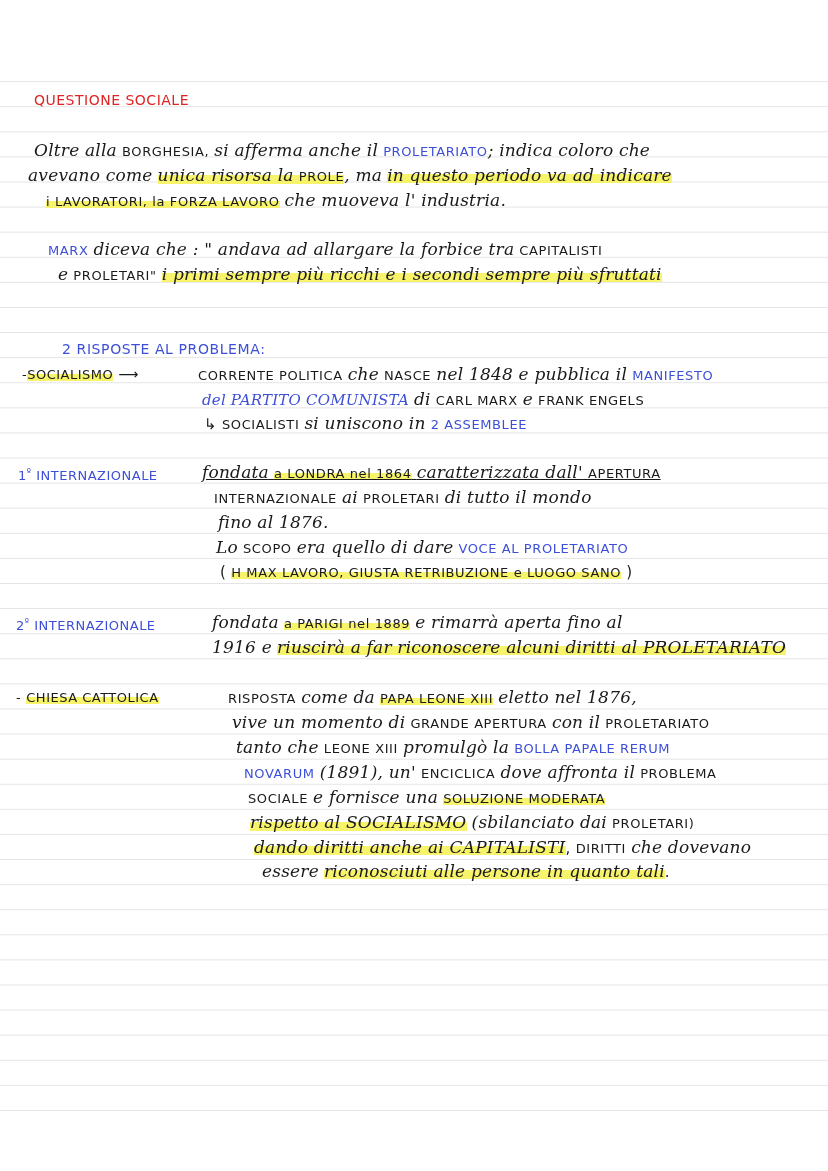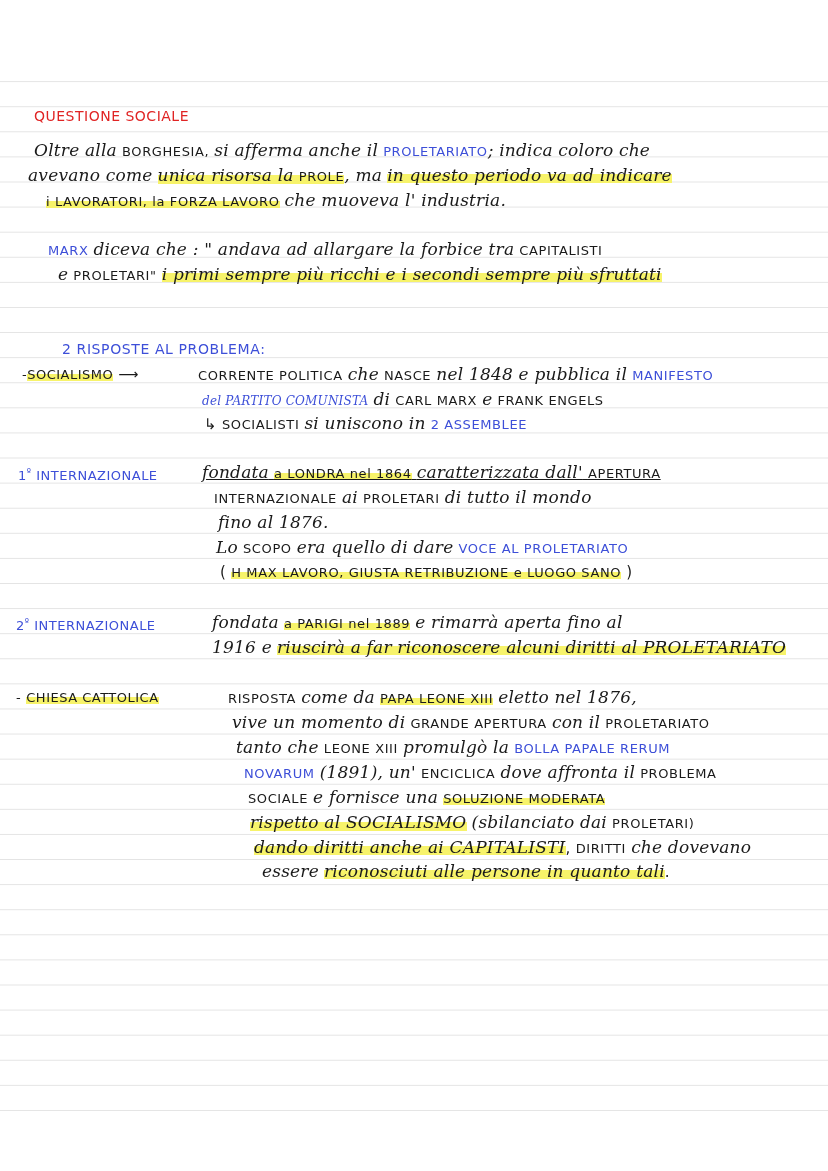--- a/index.html
+++ b/index.html
@@ -53,21 +53,20 @@
     }
     .blue { color: #3d4fd8; }
     .red { color: #e02424; }
     .hl {
       background: linear-gradient(to bottom, transparent 45%, #f7f36a 45%, #f7f36a 92%, transparent 92%);
     }
     .title {
       font-family: "DejaVu Sans", sans-serif;
       font-size: 14px;
       letter-spacing: 0.5px;
-      margin-top: 16px;
     }
     .label-col {
       font-family: "DejaVu Sans", sans-serif;
       font-size: 13px;
       letter-spacing: 0.5px;
     }
     sup { font-size: 9px; vertical-align: 5px; }
   </style>
 </head>
 <body>
@@ -113,21 +112,21 @@
   <span style="font-size:14px;">⟶</span>
 </div>
 <div class="line" style="left:198px; top:365px;">
   <span class="caps">CORRENTE POLITICA</span>
   <span class="script">che</span>
   <span class="caps">NASCE</span>
   <span class="script">nel 1848 e pubblica il</span>
   <span class="caps blue">MANIFESTO</span>
 </div>
 <div class="line" style="left:202px; top:390px;">
-  <span class="blue"><span class="script" style="font-size:12px;">del PARTITO COMUNISTA</span></span>
+  <span class="blue"><span class="script" style="font-size:15px;">del PARTITO COMUNISTA</span></span>
   <span class="script">di</span>
   <span class="caps">CARL MARX</span>
   <span class="script">e</span>
   <span class="caps">FRANK ENGELS</span>
 </div>
 <div class="line" style="left:204px; top:414px;">
   <span>↳</span>
   <span class="caps">SOCIALISTI</span>
   <span class="script">si uniscono in</span>
   <span class="caps blue">2 ASSEMBLEE</span>

